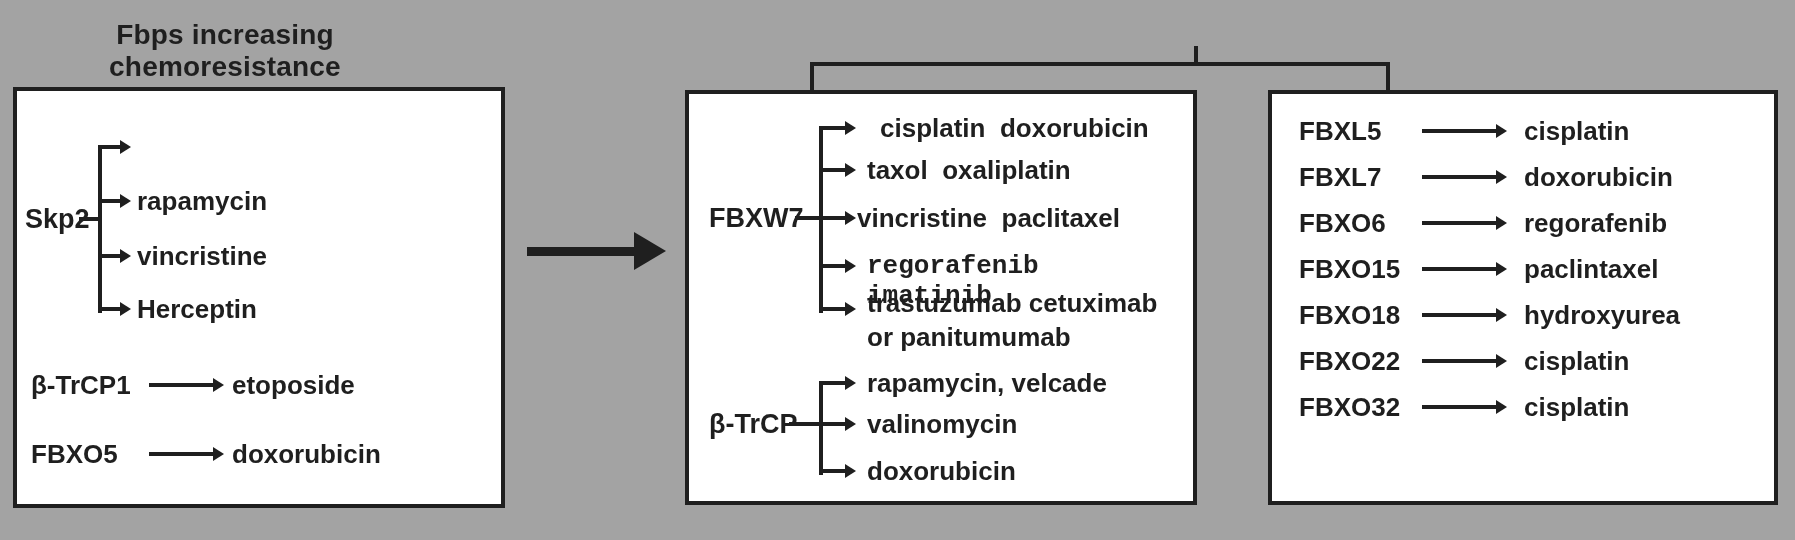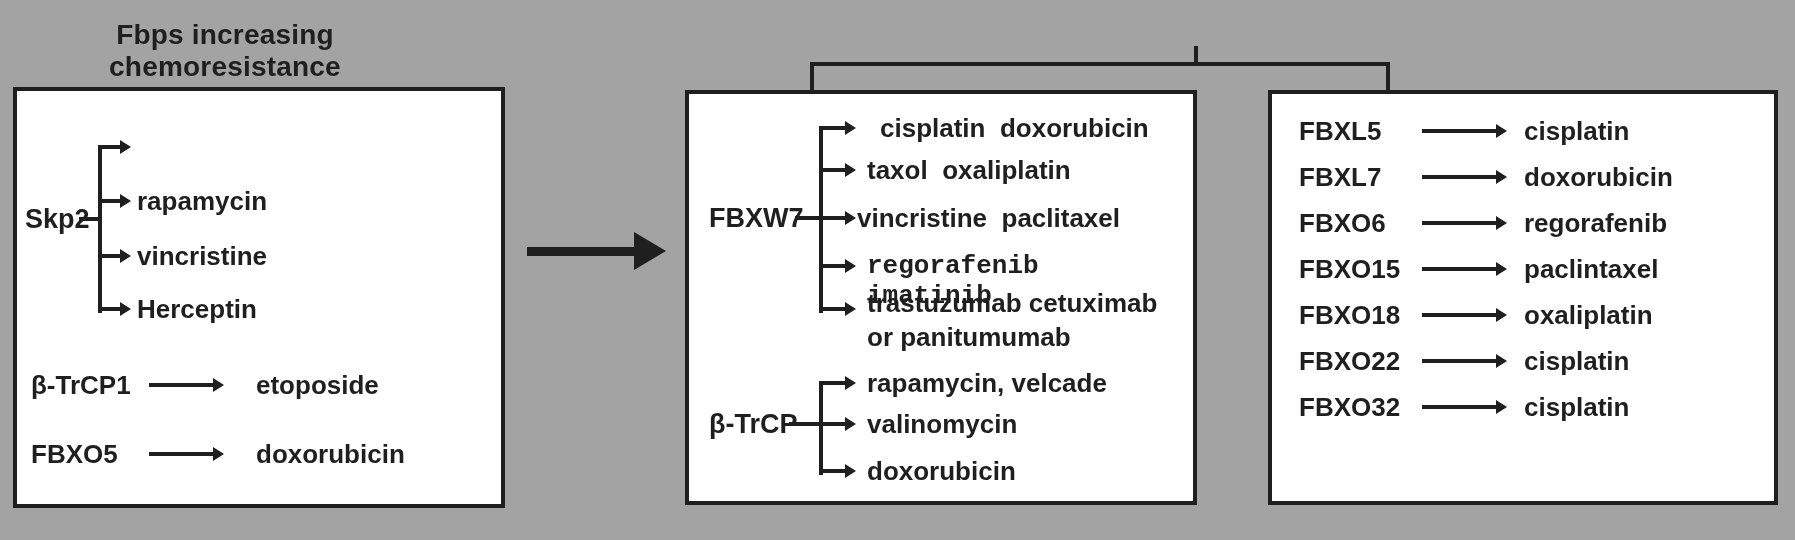--- a/index.html
+++ b/index.html
@@ -19,21 +19,21 @@
   .hrow{position:absolute;display:flex;align-items:center;height:30px;}
   .plabel{font-size:26px;white-space:pre;}
   .drug{font-size:26px;white-space:pre-wrap;}
   .arr{display:inline-flex;align-items:center;}
   .shaft{height:4px;background:#1f1f1f;display:inline-block;}
   .fhead{width:0;height:0;border-top:7px solid transparent;border-bottom:7px solid transparent;border-left:11px solid #1f1f1f;}
   .rlist{position:absolute;left:0;top:14px;right:4px;}
   .rrow{display:flex;align-items:center;height:46px;padding-left:27px;}
   .rrow .plabel{width:123px;}
   .lrow .plabel{width:118px;}
-  .lrow .drug{margin-left:32px;}
+  .lrow .drug{margin-left:8px;}
   .rrow .drug{margin-left:17px;}
   .bigarrow{position:absolute;left:527px;top:231px;width:140px;height:40px;}
   .bigshaft{position:absolute;left:0;top:16px;width:110px;height:9px;background:#1f1f1f;}
   .bighead{position:absolute;left:107px;top:1px;width:0;height:0;border-top:19px solid transparent;border-bottom:19px solid transparent;border-left:32px solid #1f1f1f;}
 </style>
 </head>
 <body>
 
 <div class="canvas">
 
@@ -171,21 +171,21 @@
           </span>
         <span class="drug">paclintaxel</span>
       </div>
 
       <div class="rrow">
         <span class="plabel">FBXO18</span>
         <span class="arr">
             <span class="shaft" style="width:74px;"></span>
             <span class="fhead"></span>
           </span>
-        <span class="drug">oxaliplatin</span>
+        <span class="drug">hydroxyurea</span>
       </div>
 
 
       <div class="rrow">
         <span class="plabel">FBXO22</span>
         <span class="arr">
             <span class="shaft" style="width:74px;"></span>
             <span class="fhead"></span>
           </span>
         <span class="drug">cisplatin</span>

